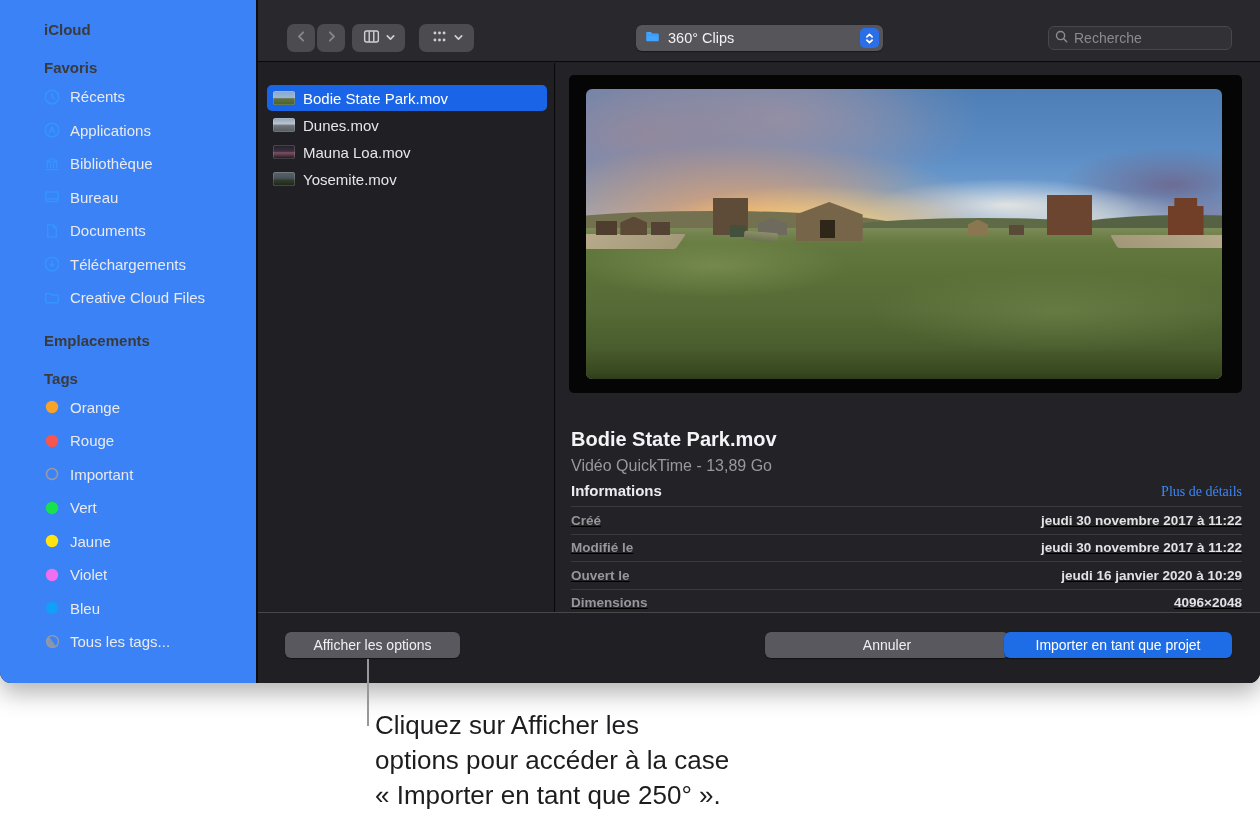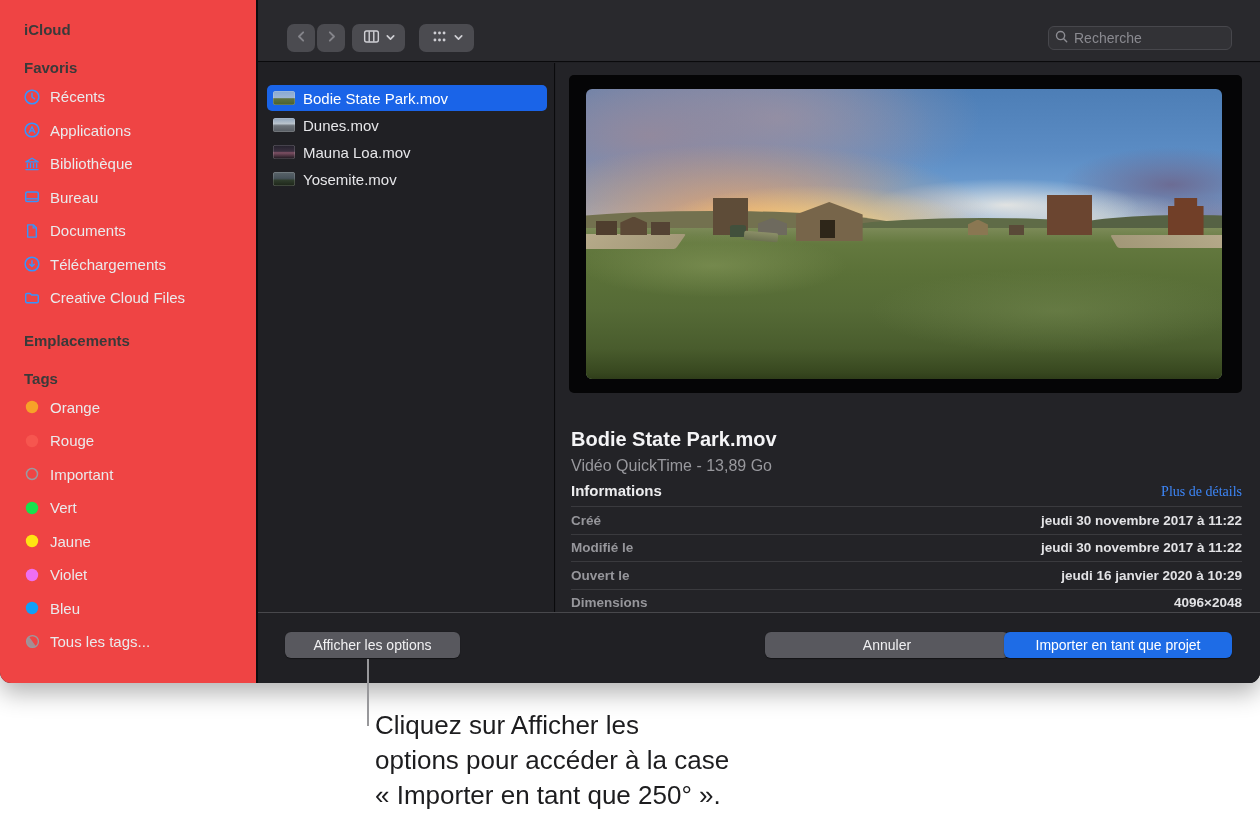--- a/index.html
+++ b/index.html
@@ -14,21 +14,21 @@
   .window {
     position:absolute; left:0; top:0; width:1260px; height:683px;
     border-radius:0 0 11px 11px; overflow:hidden;
     background:#202024;
     box-shadow:0 10px 24px rgba(0,0,0,0.30);
   }
 
   
   .sidebar {
     position:absolute; left:0; top:0; width:256px; height:683px;
-    background:#ef4444; padding-top:8px;
+    background:#3b82f6; padding-top:8px;padding-left:20px;
   }
   .sidebar-divider { position:absolute; left:256px; top:0; width:2px; height:683px; background:#0d0d0f; }
   .sb-header {
     margin:14px 0 0 24px; height:24px; line-height:24px;
     font-size:15px; font-weight:700; color:#3a3a3a;
   }
   .sb-header.first { margin-top:10px; }
   .sb-item {
     height:33.5px; display:flex; align-items:center; padding-left:22px; cursor:default;
   }
@@ -134,21 +134,21 @@
   .truck-bed { position:absolute; left:24.8%; top:49.2%; width:5.4%; height:3.1%; background:linear-gradient(180deg,#8c8f68,#6c7250); transform:rotate(5deg); border-radius:2px; }
 
   
   .info { position:absolute; left:15px; right:18px; top:364px; }
   .info-title { font-size:20px; line-height:24px; font-weight:700; color:#f4f4f6; }
   .info-sub { font-size:16px; line-height:20px; color:#98989d; margin-top:5px; }
   .info-head { display:flex; justify-content:space-between; align-items:baseline; margin-top:5px; line-height:20px; }
   .info-head-label { font-size:15px; font-weight:700; color:#ececee; }
   .details-link { font-size:14px; color:#3d86f8; cursor:pointer;font-family:Liberation Serif, serif; }
   .info-table { margin-top:4px; }
-  .irow { display:flex; justify-content:space-between; align-items:center; height:27.5px; border-top:1px solid #3a3a3e; }
+  .irow { display:flex; justify-content:space-between; align-items:center; height:27.5px; border-top:1px solid #3a3a3e;text-decoration:underline; }
   .irow-label { font-size:13.5px; color:#96969b; font-weight:600; }
   .irow-value { font-size:13.5px; color:#e2e2e5; font-weight:700; }
 
   
   .bottombar { position:absolute; left:0; right:0; bottom:0; height:71px; background:#202024; border-top:1px solid #48484c; }
   .btn {
     position:absolute; top:19px; height:26px; border-radius:6px;
     display:flex; align-items:center; justify-content:center;
     font-size:14px; color:#f0f0f2; background:#58585e; cursor:pointer;
     box-shadow:0 0.5px 1px rgba(0,0,0,0.4);
@@ -330,20 +330,33 @@
               <circle cx="5.2" cy="6.3" r="1.5"></circle>
               <circle cx="10" cy="6.3" r="1.5"></circle>
               <circle cx="14.8" cy="6.3" r="1.5"></circle>
               <circle cx="5.2" cy="13.7" r="1.5"></circle>
               <circle cx="10" cy="13.7" r="1.5"></circle>
               <circle cx="14.8" cy="13.7" r="1.5"></circle>
             </svg></span>
         <span id="ic-chev2"><svg width="11" height="11" viewBox="0 0 12 12" fill="none" stroke="#cfcfd4" stroke-width="1.8" stroke-linecap="round" stroke-linejoin="round">
               <path d="M2.5 4.2 L6 7.8 L9.5 4.2"></path>
             </svg></span>
+      </div>
+      <div class="popup">
+        <span id="ic-folder"><svg width="17" height="17" viewBox="0 0 20 20">
+              <path d="M2.6 6.2 C2.6 5.3 3.2 4.7 4.1 4.7 H8.1 L9.9 6.5 H15.9 C16.8 6.5 17.4 7.1 17.4 8 V14.1 C17.4 15 16.8 15.6 15.9 15.6 H4.1 C3.2 15.6 2.6 15 2.6 14.1 Z" fill="#43a3ff"></path>
+              <path d="M2.6 8.2 H17.4" stroke="#2f8df0" stroke-width="0.8"></path>
+            </svg></span>
+        <span class="popup-label">360° Clips</span>
+        <span class="stepper" id="ic-stepper">
+            <svg width="13" height="13" viewBox="0 0 14 14" fill="none" stroke="#fff" stroke-width="1.9" stroke-linecap="round" stroke-linejoin="round">
+              <path d="M4.2 5.3 L7 2.6 L9.8 5.3"></path>
+              <path d="M4.2 8.7 L7 11.4 L9.8 8.7"></path>
+            </svg>
+          </span>
       </div>
       <div class="searchbox">
         <span id="ic-search"><svg width="13" height="13" viewBox="0 0 14 14" fill="none" stroke="#8d8d93" stroke-width="1.5" stroke-linecap="round">
               <circle cx="6" cy="6" r="4.4"></circle>
               <path d="M9.4 9.4 L12.6 12.6"></path>
             </svg></span>
         <input type="text" placeholder="Recherche" style="">
       </div>
     </div>
 

